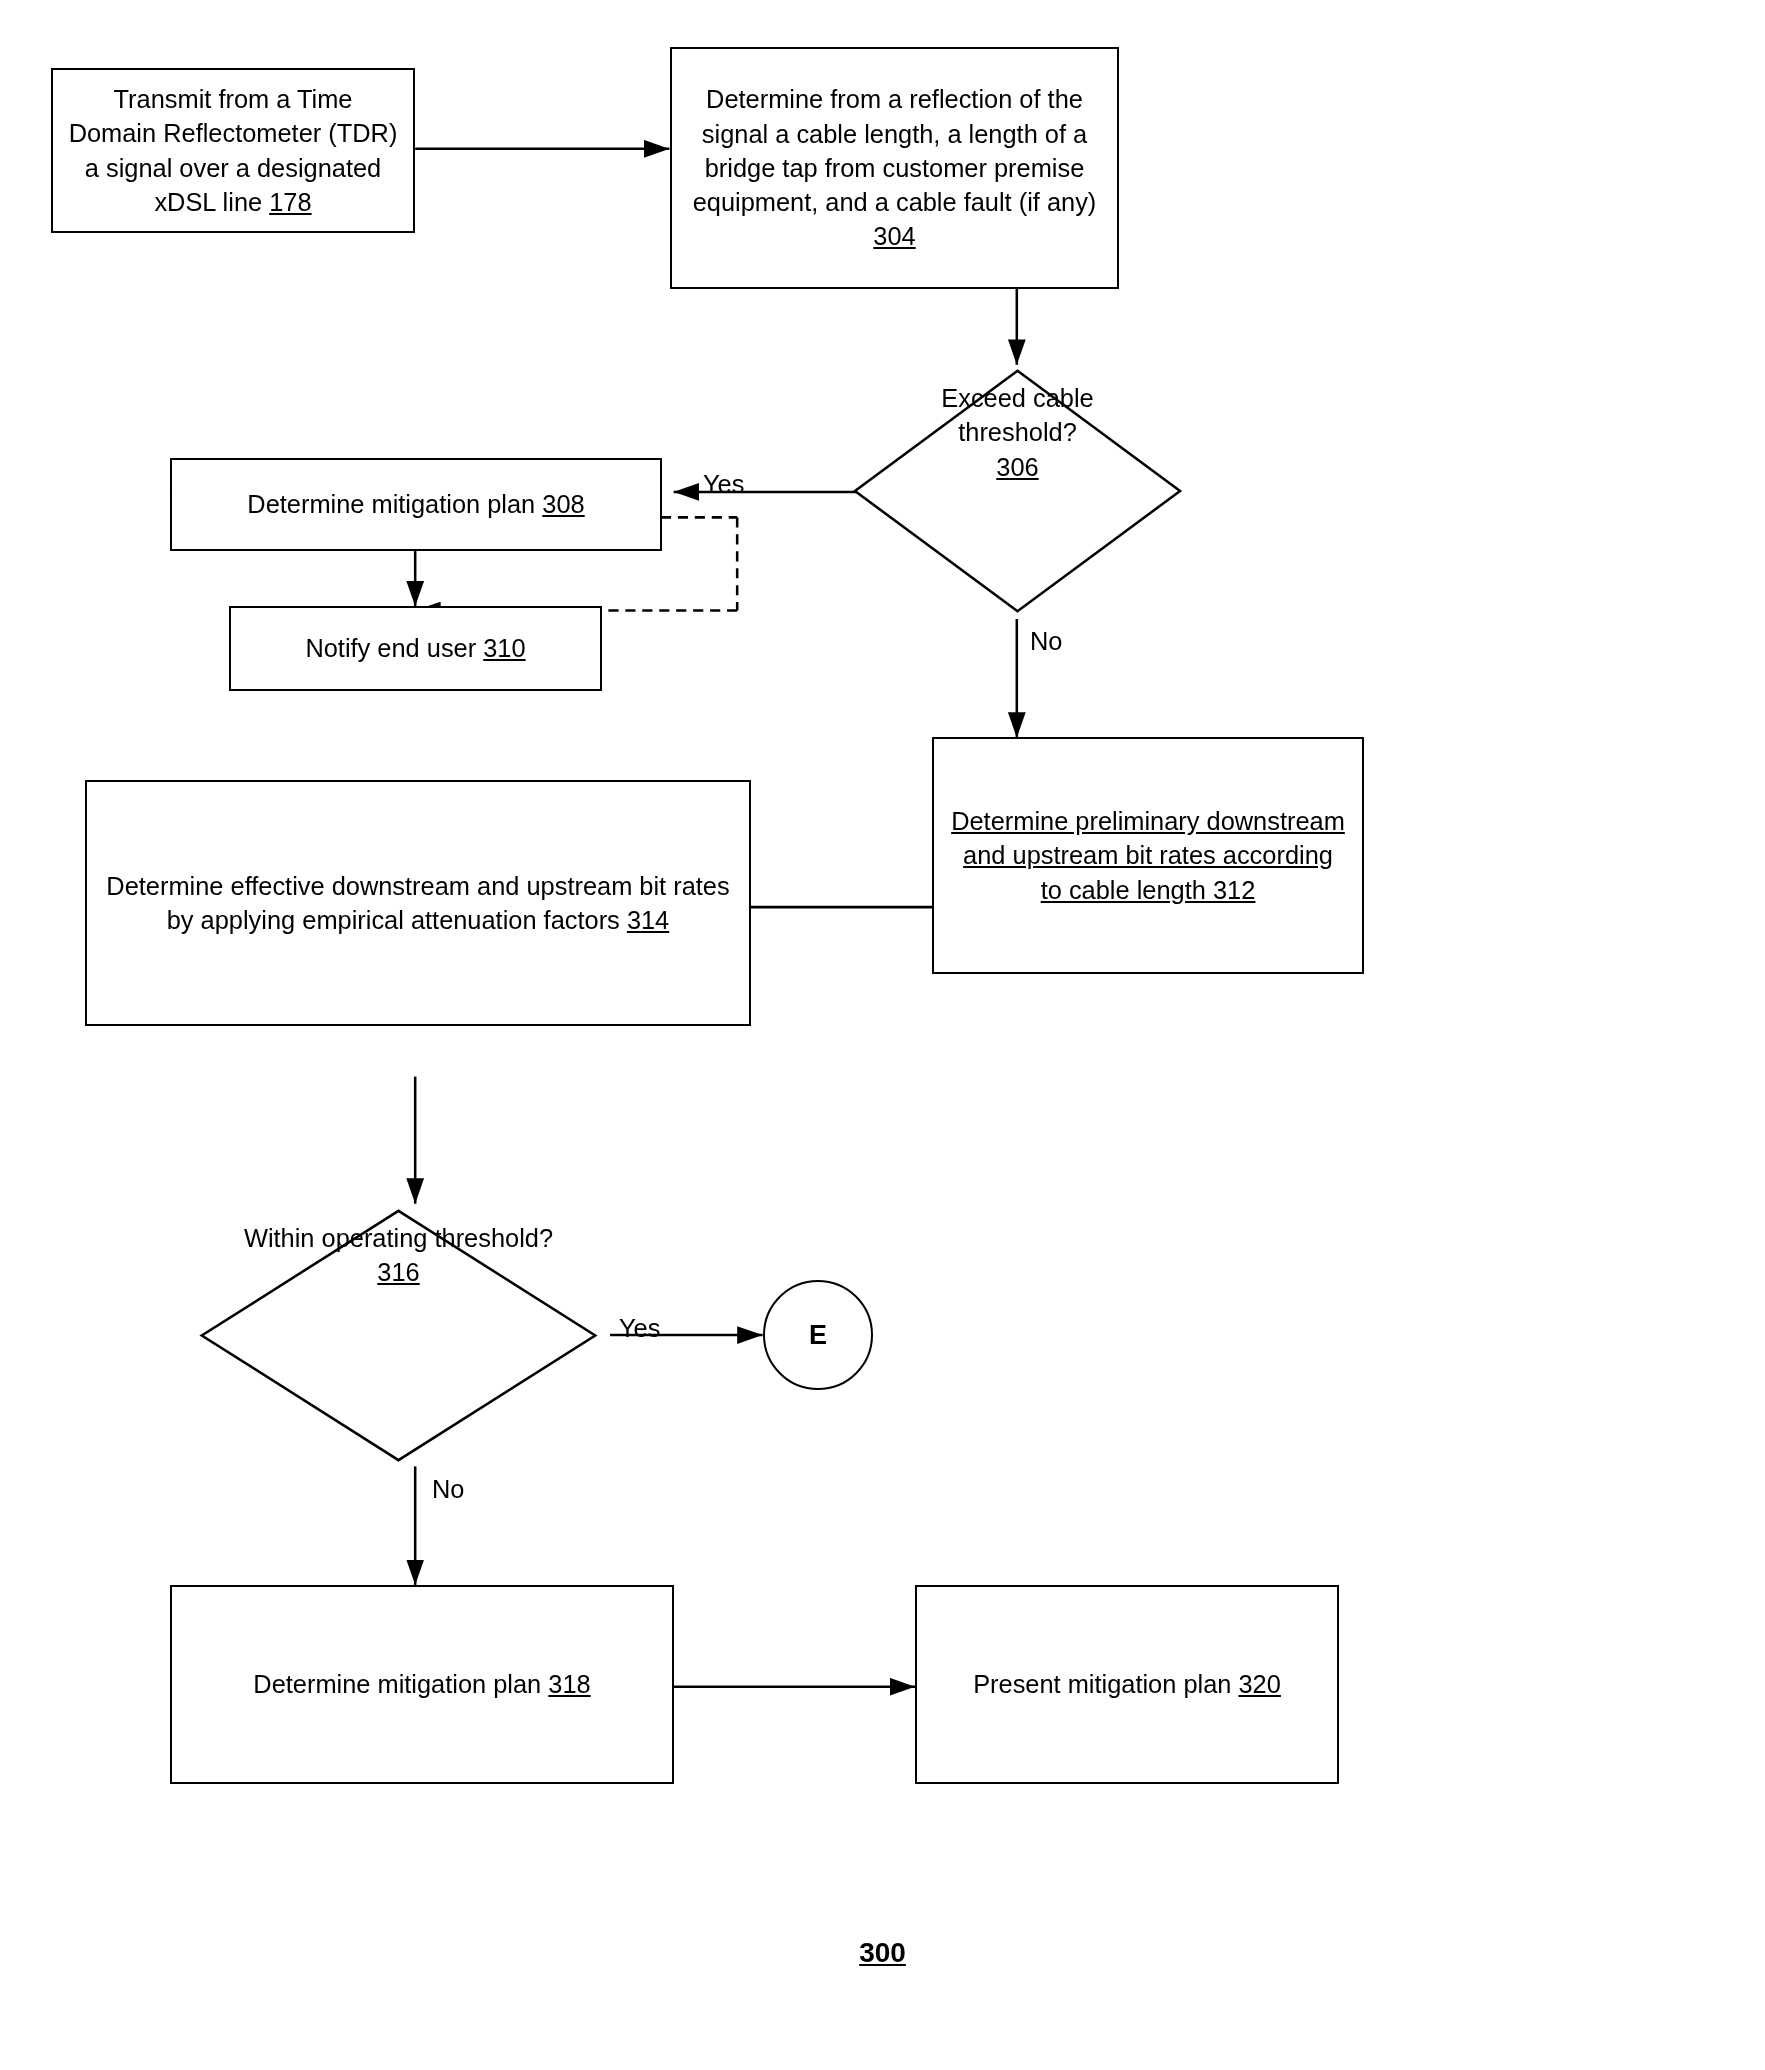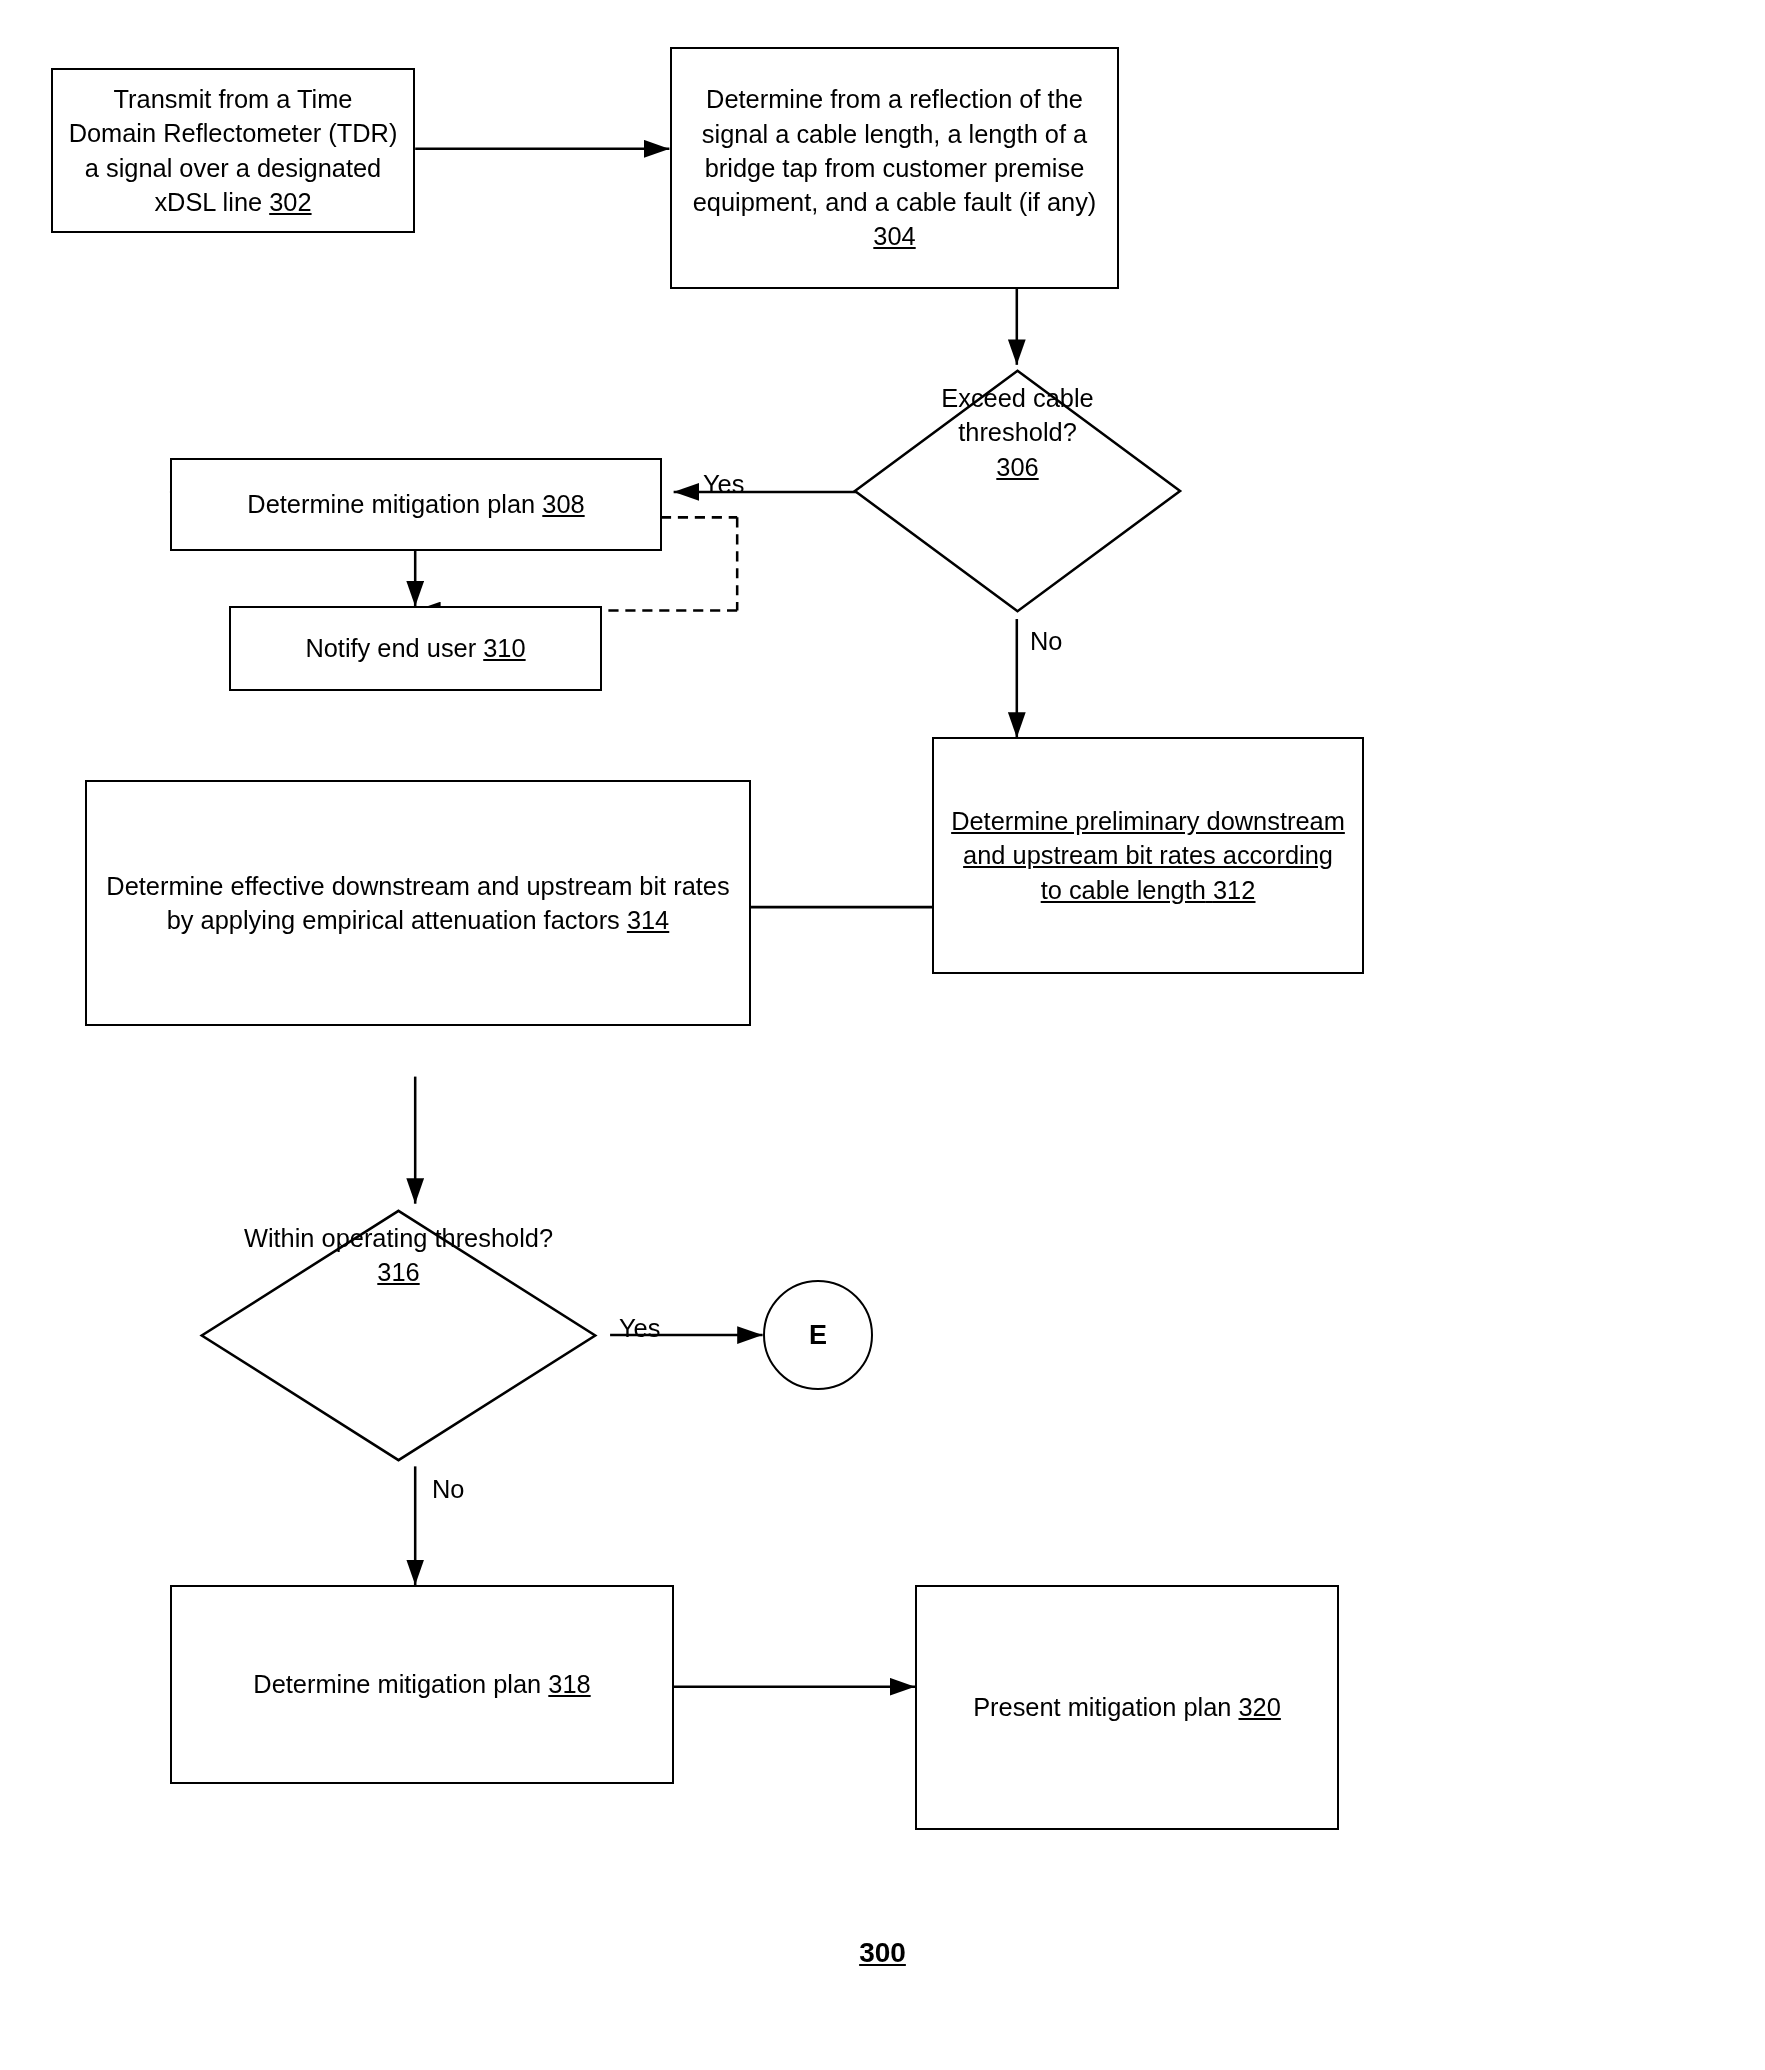--- a/index.html
+++ b/index.html
@@ -127,21 +127,21 @@
 
     <line x1="490" y1="1730" x2="490" y2="1870" stroke="#000" stroke-width="3" marker-end="url(#arrowhead)"></line>
 
     <line x1="795" y1="1990" x2="1080" y2="1990" stroke="#000" stroke-width="3" marker-end="url(#arrowhead)"></line>
 
   </svg>
 
   <div class="flow-box" style="left:51px; top:68px; width:364px; height:165px;">
     <span>
       <span>Transmit from a Time Domain Reflectometer (TDR) a signal over a designated xDSL line</span>
-      <span> </span><span class="underline">302</span>
+      <span> </span><span class="underline">178</span>
     </span>
   </div>
 
   <div class="flow-box" style="left:670px; top:47px; width:449px; height:242px;">
     <span>
       <span>Determine from a reflection of the signal a cable length, a length of a bridge tap from customer premise equipment, and a cable fault (if any)</span>
       <span> </span><span class="underline">304</span>
     </span>
   </div>
 
@@ -213,21 +213,21 @@
     <span>E</span>
   </div>
 
   <div class="flow-box" style="left:170px; top:1585px; width:504px; height:199px;">
     <span>
       <span>Determine mitigation plan</span>
       <span> </span><span class="underline">318</span>
     </span>
   </div>
 
-  <div class="flow-box" style="left:915px; top:1585px; width:424px; height:245px;">
+  <div class="flow-box" style="left:915px; top:1585px; width:424px; height:199px;">
     <span>
       <span>Present mitigation plan</span>
       <span> </span><span class="underline">320</span>
     </span>
   </div>
 
   <div class="diagram-number" style="bottom:102px; left:50%; transform:translateX(-50%);">
     <span>300</span>
   </div>
 

